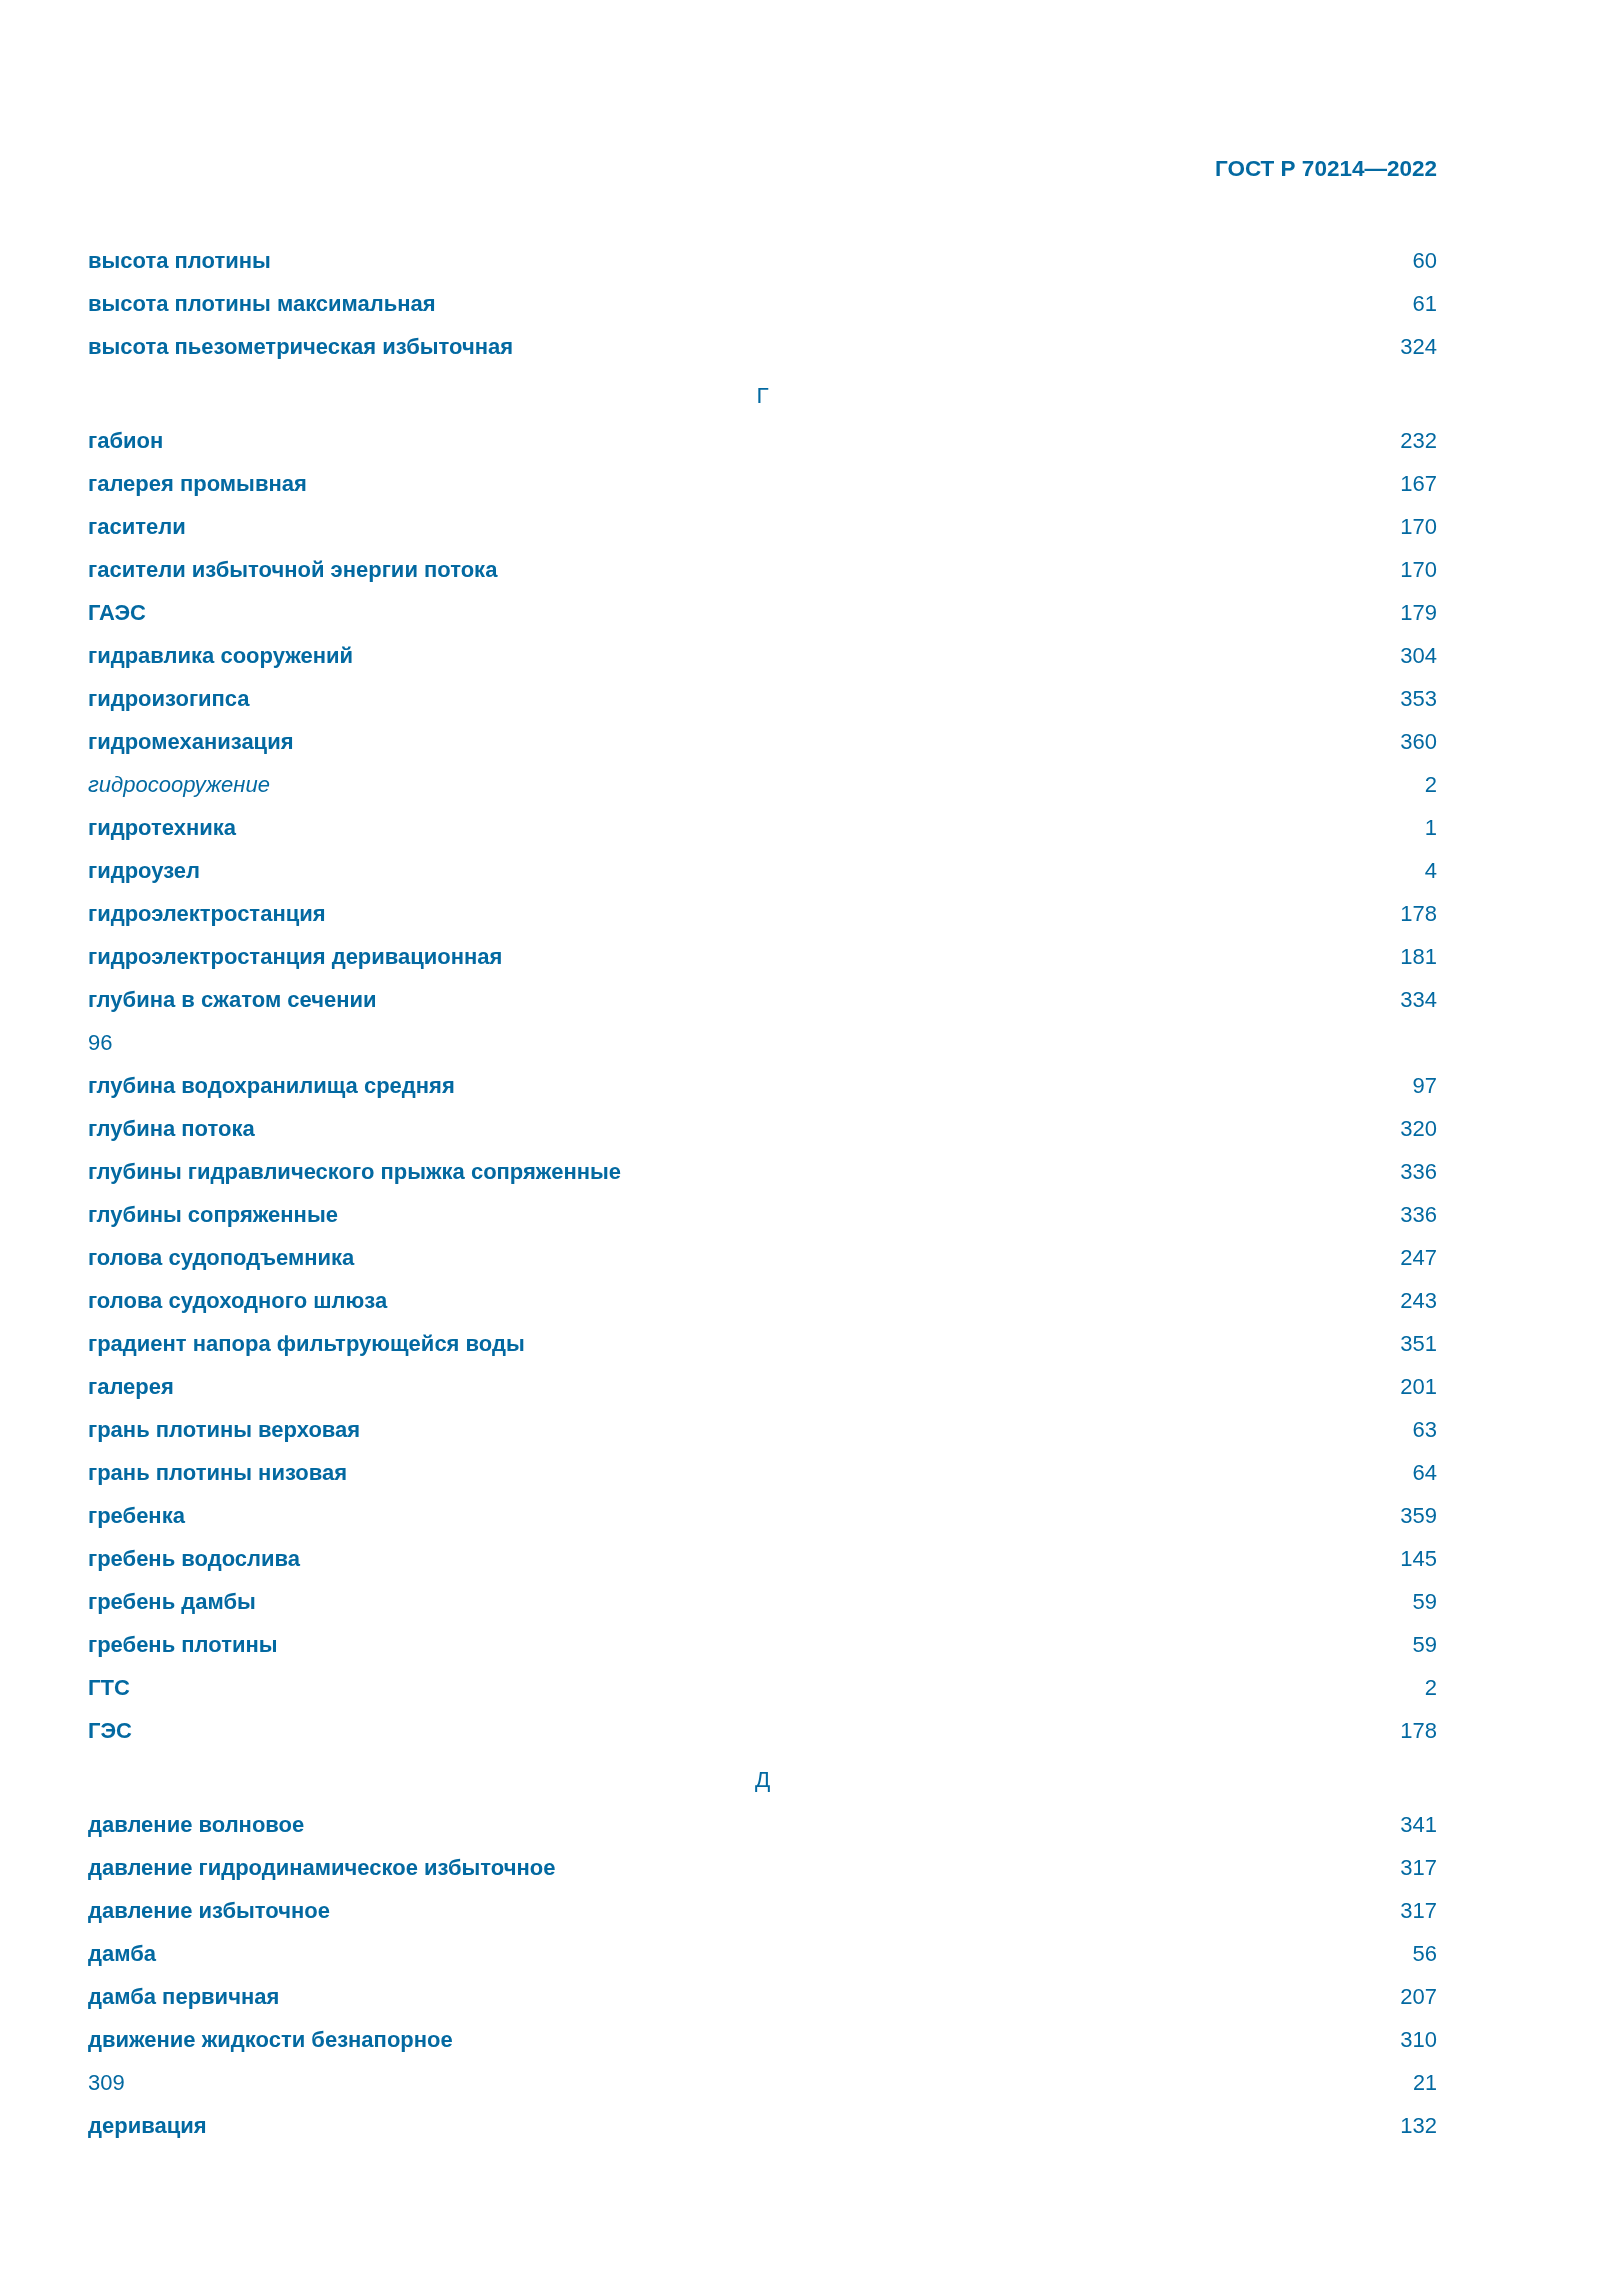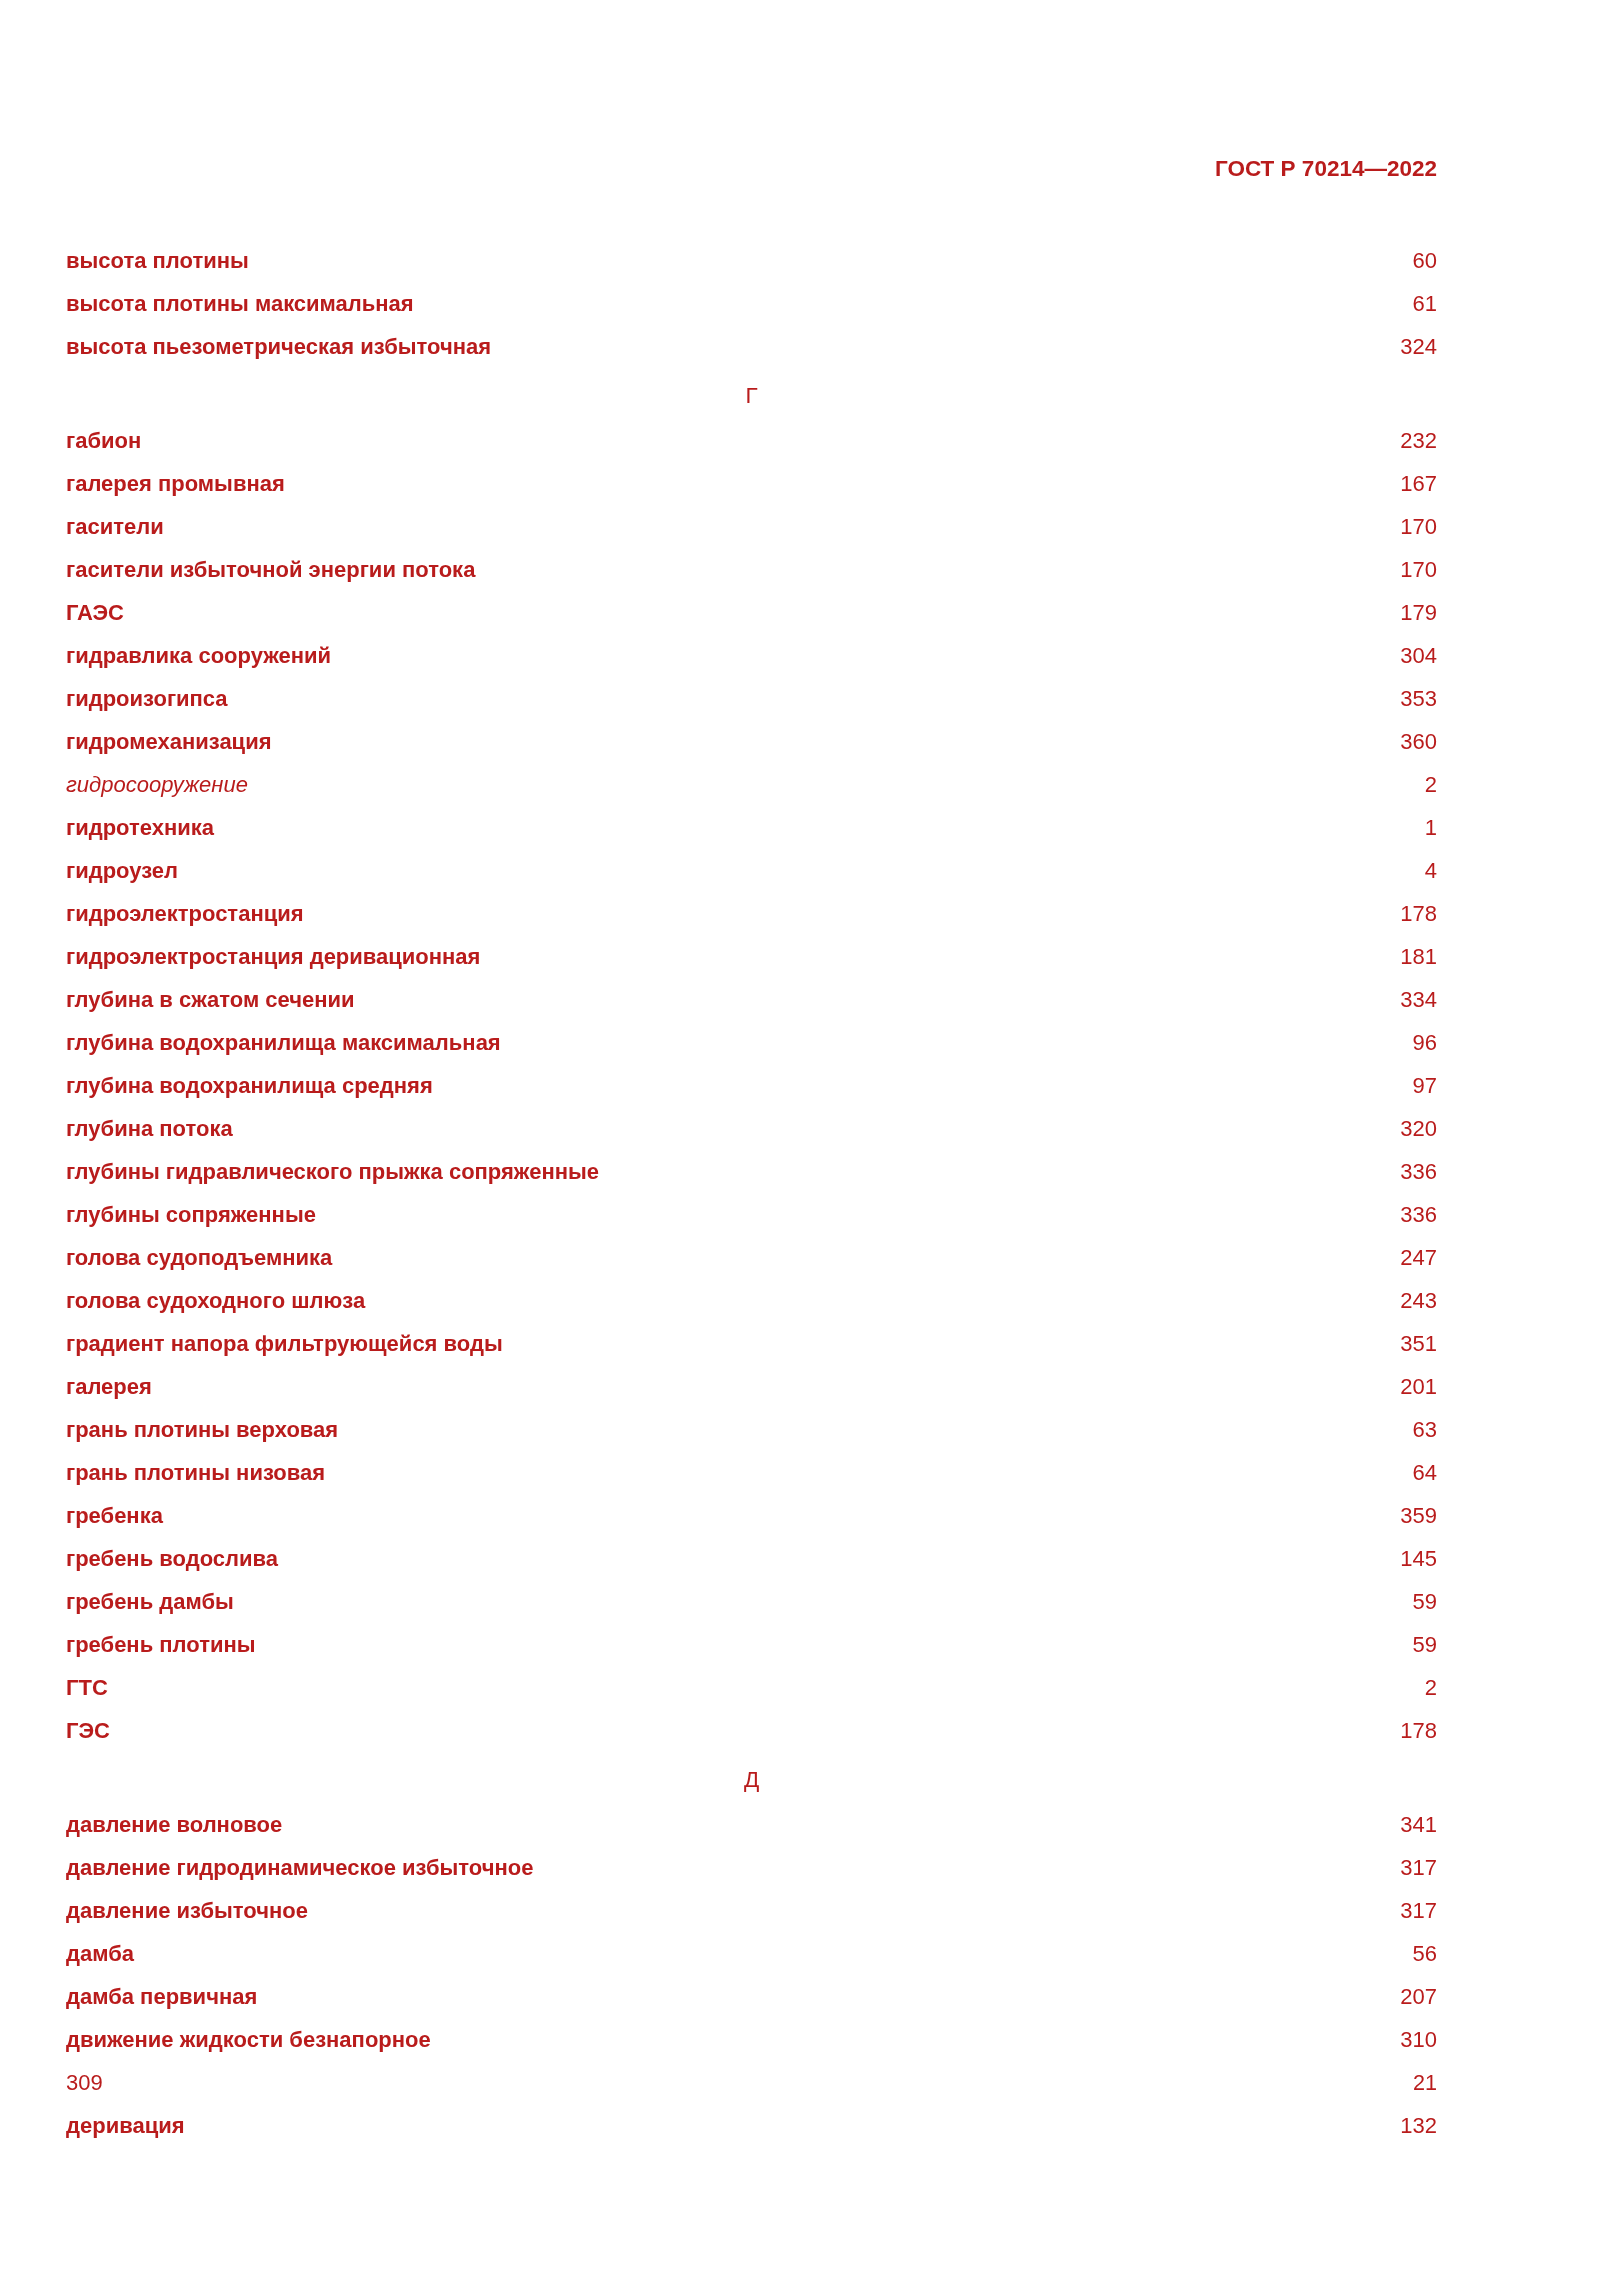--- a/index.html
+++ b/index.html
@@ -6,23 +6,23 @@
     margin: 0;
     padding: 0;
     background: #ffffff;
   }
   .page {
     position: relative;
     width: 1621px;
     height: 2229px;
     background: #ffffff;
     box-sizing: border-box;
-    padding: 155px 184px 0 66px;
+    padding: 155px 184px 0 88px;
     font-family: "Liberation Sans", sans-serif;
-    color: #b91c1c;
+    color: #0369a1;
     overflow: hidden;
   }
   .header {
     text-align: right;
     font-size: 22.5px;
     font-weight: 700;
     line-height: 27.4px;
     margin-bottom: 57px;
   }
   .index-row {
@@ -136,21 +136,20 @@
       </div>
       <div class="index-row">
         <span class="term bold">гидроэлектростанция деривационная</span>
         <span class="pagenum">181</span>
       </div>
       <div class="index-row">
         <span class="term bold">глубина в сжатом сечении</span>
         <span class="pagenum">334</span>
       </div>
       <div class="index-row">
-        <span class="term bold">глубина водохранилища максимальная</span>
         <span class="pagenum">96</span>
       </div>
       <div class="index-row">
         <span class="term bold">глубина водохранилища средняя</span>
         <span class="pagenum">97</span>
       </div>
       <div class="index-row">
         <span class="term bold">глубина потока</span>
         <span class="pagenum">320</span>
       </div>

